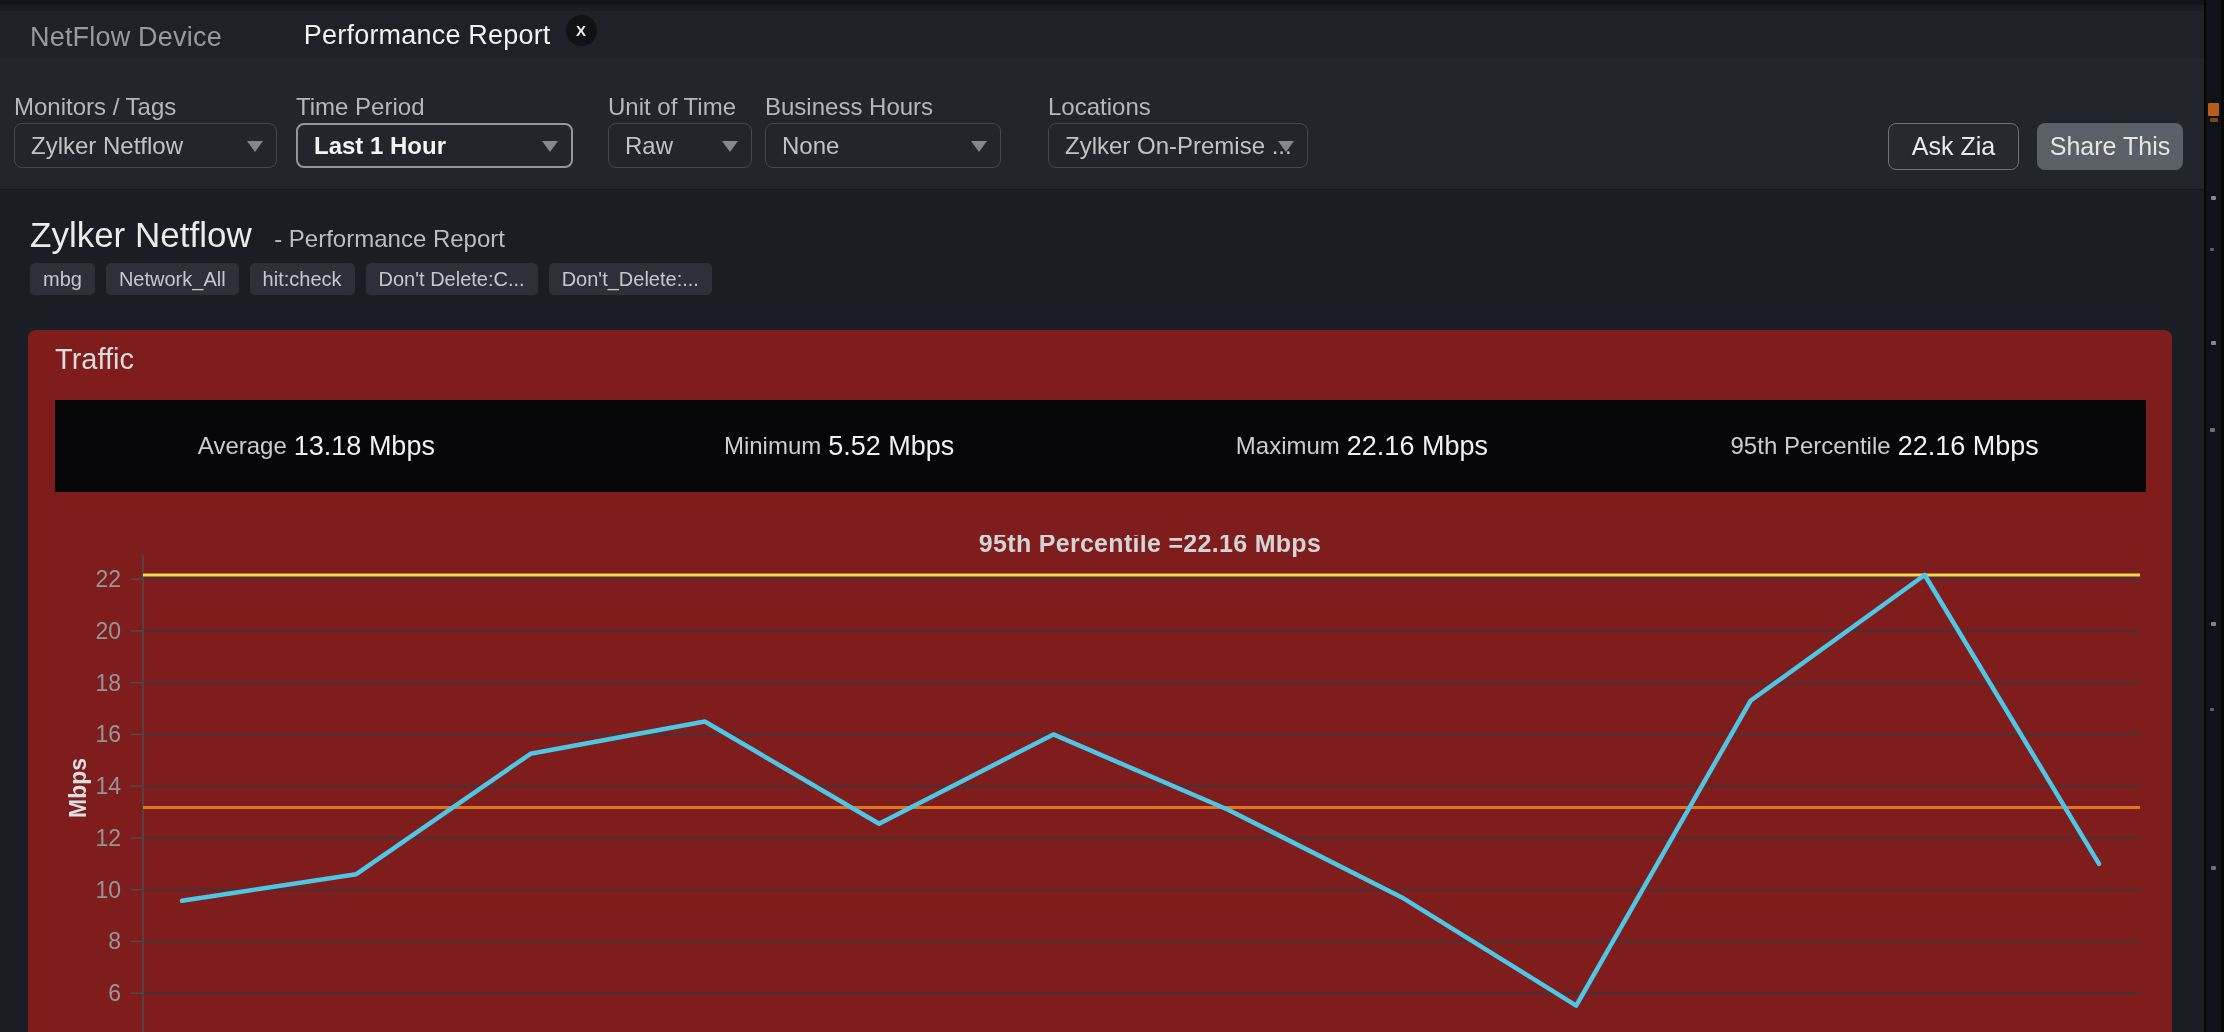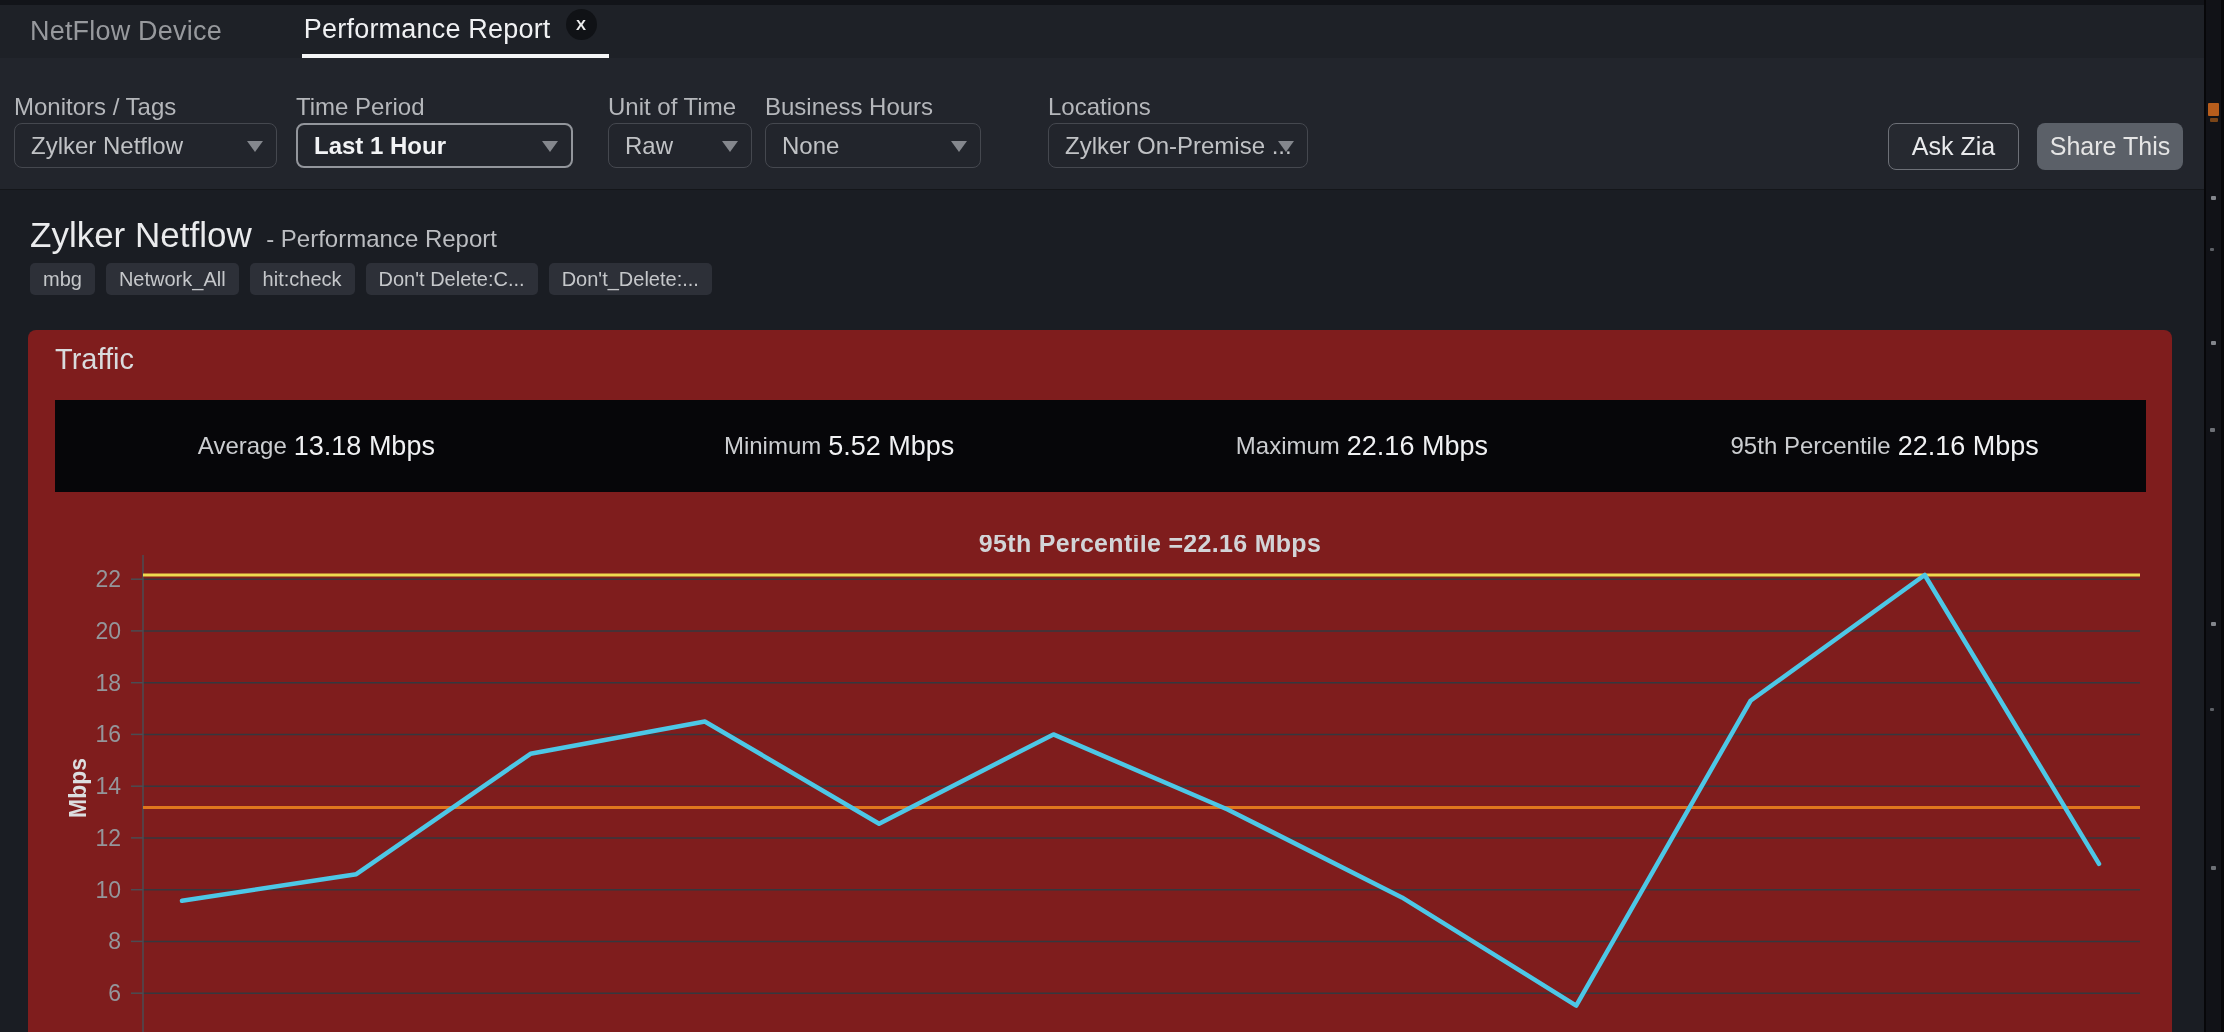--- a/index.html
+++ b/index.html
@@ -6,21 +6,21 @@
   html,body { width:2224px; height:1032px; overflow:hidden; }
   body {
     font-family:"Liberation Sans", sans-serif;
     background:#1a1d23;
     position:relative;
     color:#d8dadc;
   }
   
   .topstrip { position:absolute; left:0; top:0; width:2224px; height:5px; background:#121419; }
   .topbar {
-    position:absolute; left:0; top:5px; width:2224px; height:53px;
+    position:absolute; left:0; top:11px; width:2224px; height:53px;
     background:#1e2127; display:flex; align-items:center;
   }
   .tab { font-size:27px; letter-spacing:.2px; cursor:default; position:relative; }
   .tab-inactive { color:#97999d; margin-left:30px; }
   .tab-active {
     color:#f0f1f3; margin-left:80px; height:53px; display:flex; align-items:center;
     border-bottom:4px solid #f5f6f7; padding:0 58px 0 2px;
   }
   .tab-close {
     position:absolute; right:12px; top:4px; width:31px; height:31px; border-radius:50%;
@@ -51,21 +51,21 @@
     display:flex; align-items:center; justify-content:center; cursor:pointer;
   }
   .btn-share {
     position:absolute; left:2037px; top:65px; width:146px; height:47px; border:none;
     border-radius:8px; background:#5b6068; color:#e5e5e5; font-size:25px;
     display:flex; align-items:center; justify-content:center; cursor:pointer;
   }
   
   .report-title { position:absolute; left:30px; top:215px; white-space:nowrap; }
   .monitor-name { font-size:35px; color:#eaebed; font-weight:500; }
-  .report-sub { font-size:24px; color:#bbbdc1; margin-left:10px; }
+  .report-sub { font-size:24px; color:#bbbdc1; margin-left:18px; }
   .tags { position:absolute; left:30px; top:263px; display:flex; gap:11px; }
   .tag {
     background:#2d3038; border-radius:5px; height:32px; display:flex; align-items:center;
     padding:0 13px; font-size:20px; color:#c5c7ca; white-space:nowrap;
   }
   
   .card {
     position:absolute; left:28px; top:330px; width:2144px; height:702px;
     background:#7f1d1d; border-radius:8px 8px 0 0;
   }
@@ -124,21 +124,21 @@
   </div>
   <div class="filter" style="left:608px;">
     <div class="flabel">Unit of Time</div>
     <div class="fselect" style="width:144px;">
       <span>Raw</span>
       <i class="chev"></i>
     </div>
   </div>
   <div class="filter" style="left:765px;">
     <div class="flabel">Business Hours</div>
-    <div class="fselect" style="width:216px;">
+    <div class="fselect" style="width:236px;">
       <span>None</span>
       <i class="chev"></i>
     </div>
   </div>
   <div class="filter" style="left:1048px;">
     <div class="flabel">Locations</div>
     <div class="fselect" style="width:260px;">
       <span>Zylker On-Premise ...</span>
       <i class="chev"></i>
     </div>

